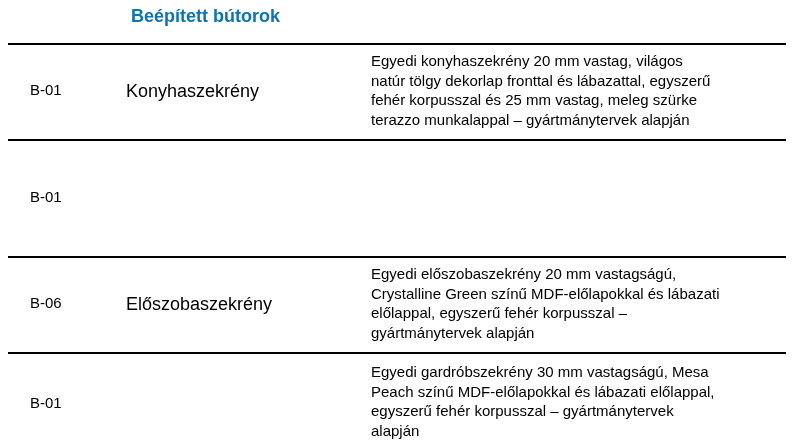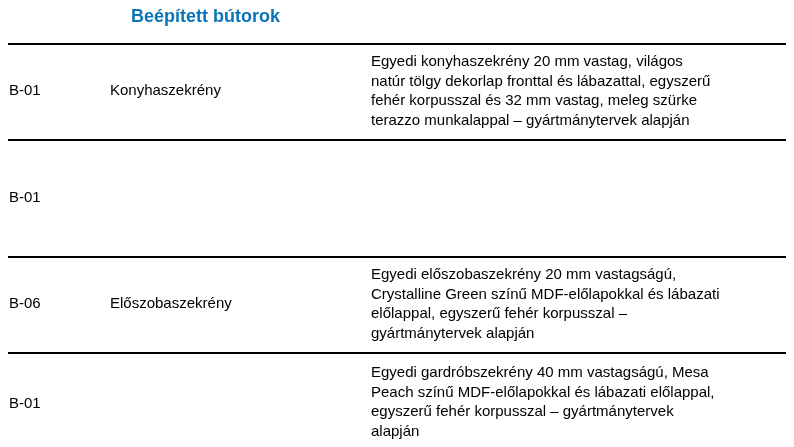--- a/index.html
+++ b/index.html
@@ -11,55 +11,55 @@
       position: absolute; left: 119px; top: 6px;
       font-size: 18px; font-weight: bold; color: #0a74b8;
       white-space: nowrap;
       margin-left: 12px;
     }
     .table { position: absolute; left: 8px; top: 43px; width: 778px; }
     .row {
       position: relative; border-top: 2px solid #000; box-sizing: border-box;
     }
     .cell-code {
-      position: absolute; left: 1px; font-size: 15px; white-space: nowrap;
+      position: absolute; left: 22px; font-size: 15px; white-space: nowrap;
     }
     .cell-name {
-      position: absolute; left: 102px; font-size: 15px; white-space: nowrap;
+      position: absolute; left: 118px; font-size: 18px; white-space: nowrap;
     }
     .cell-desc {
       position: absolute; left: 363px; width: 415px; font-size: 15px;
       line-height: 19.5px; white-space: pre-line;
     }
   </style>
 </head>
 <body>
 
 <div class="title">Beépített bútorok</div>
 
 <div class="table">
   <div class="row" style="height:96px">
     <div class="cell-code" style="top:36px">B-01</div>
     <div class="cell-name" style="top:36px">Konyhaszekrény</div>
     <div class="cell-desc" style="top:6px">Egyedi konyhaszekrény 20 mm vastag, világos
 natúr tölgy dekorlap fronttal és lábazattal, egyszerű
-fehér korpusszal és 32 mm vastag, meleg szürke
+fehér korpusszal és 25 mm vastag, meleg szürke
 terazzo munkalappal – gyártmánytervek alapján</div>
   </div>
   <div class="row" style="height:117px">
     <div class="cell-code" style="top:47px">B-01</div>
   </div>
   <div class="row" style="height:96px">
     <div class="cell-code" style="top:36px">B-06</div>
     <div class="cell-name" style="top:36px">Előszobaszekrény</div>
     <div class="cell-desc" style="top:6px">Egyedi előszobaszekrény 20 mm vastagságú,
 Crystalline Green színű MDF-előlapokkal és lábazati
 előlappal, egyszerű fehér korpusszal –
 gyártmánytervek alapján</div>
   </div>
   <div class="row" style="height:96px">
     <div class="cell-code" style="top:40px">B-01</div>
-    <div class="cell-desc" style="top:8px">Egyedi gardróbszekrény 40 mm vastagságú, Mesa
+    <div class="cell-desc" style="top:8px">Egyedi gardróbszekrény 30 mm vastagságú, Mesa
 Peach színű MDF-előlapokkal és lábazati előlappal,
 egyszerű fehér korpusszal – gyártmánytervek
 alapján</div>
   </div>
 </div>
 
 </body></html>

